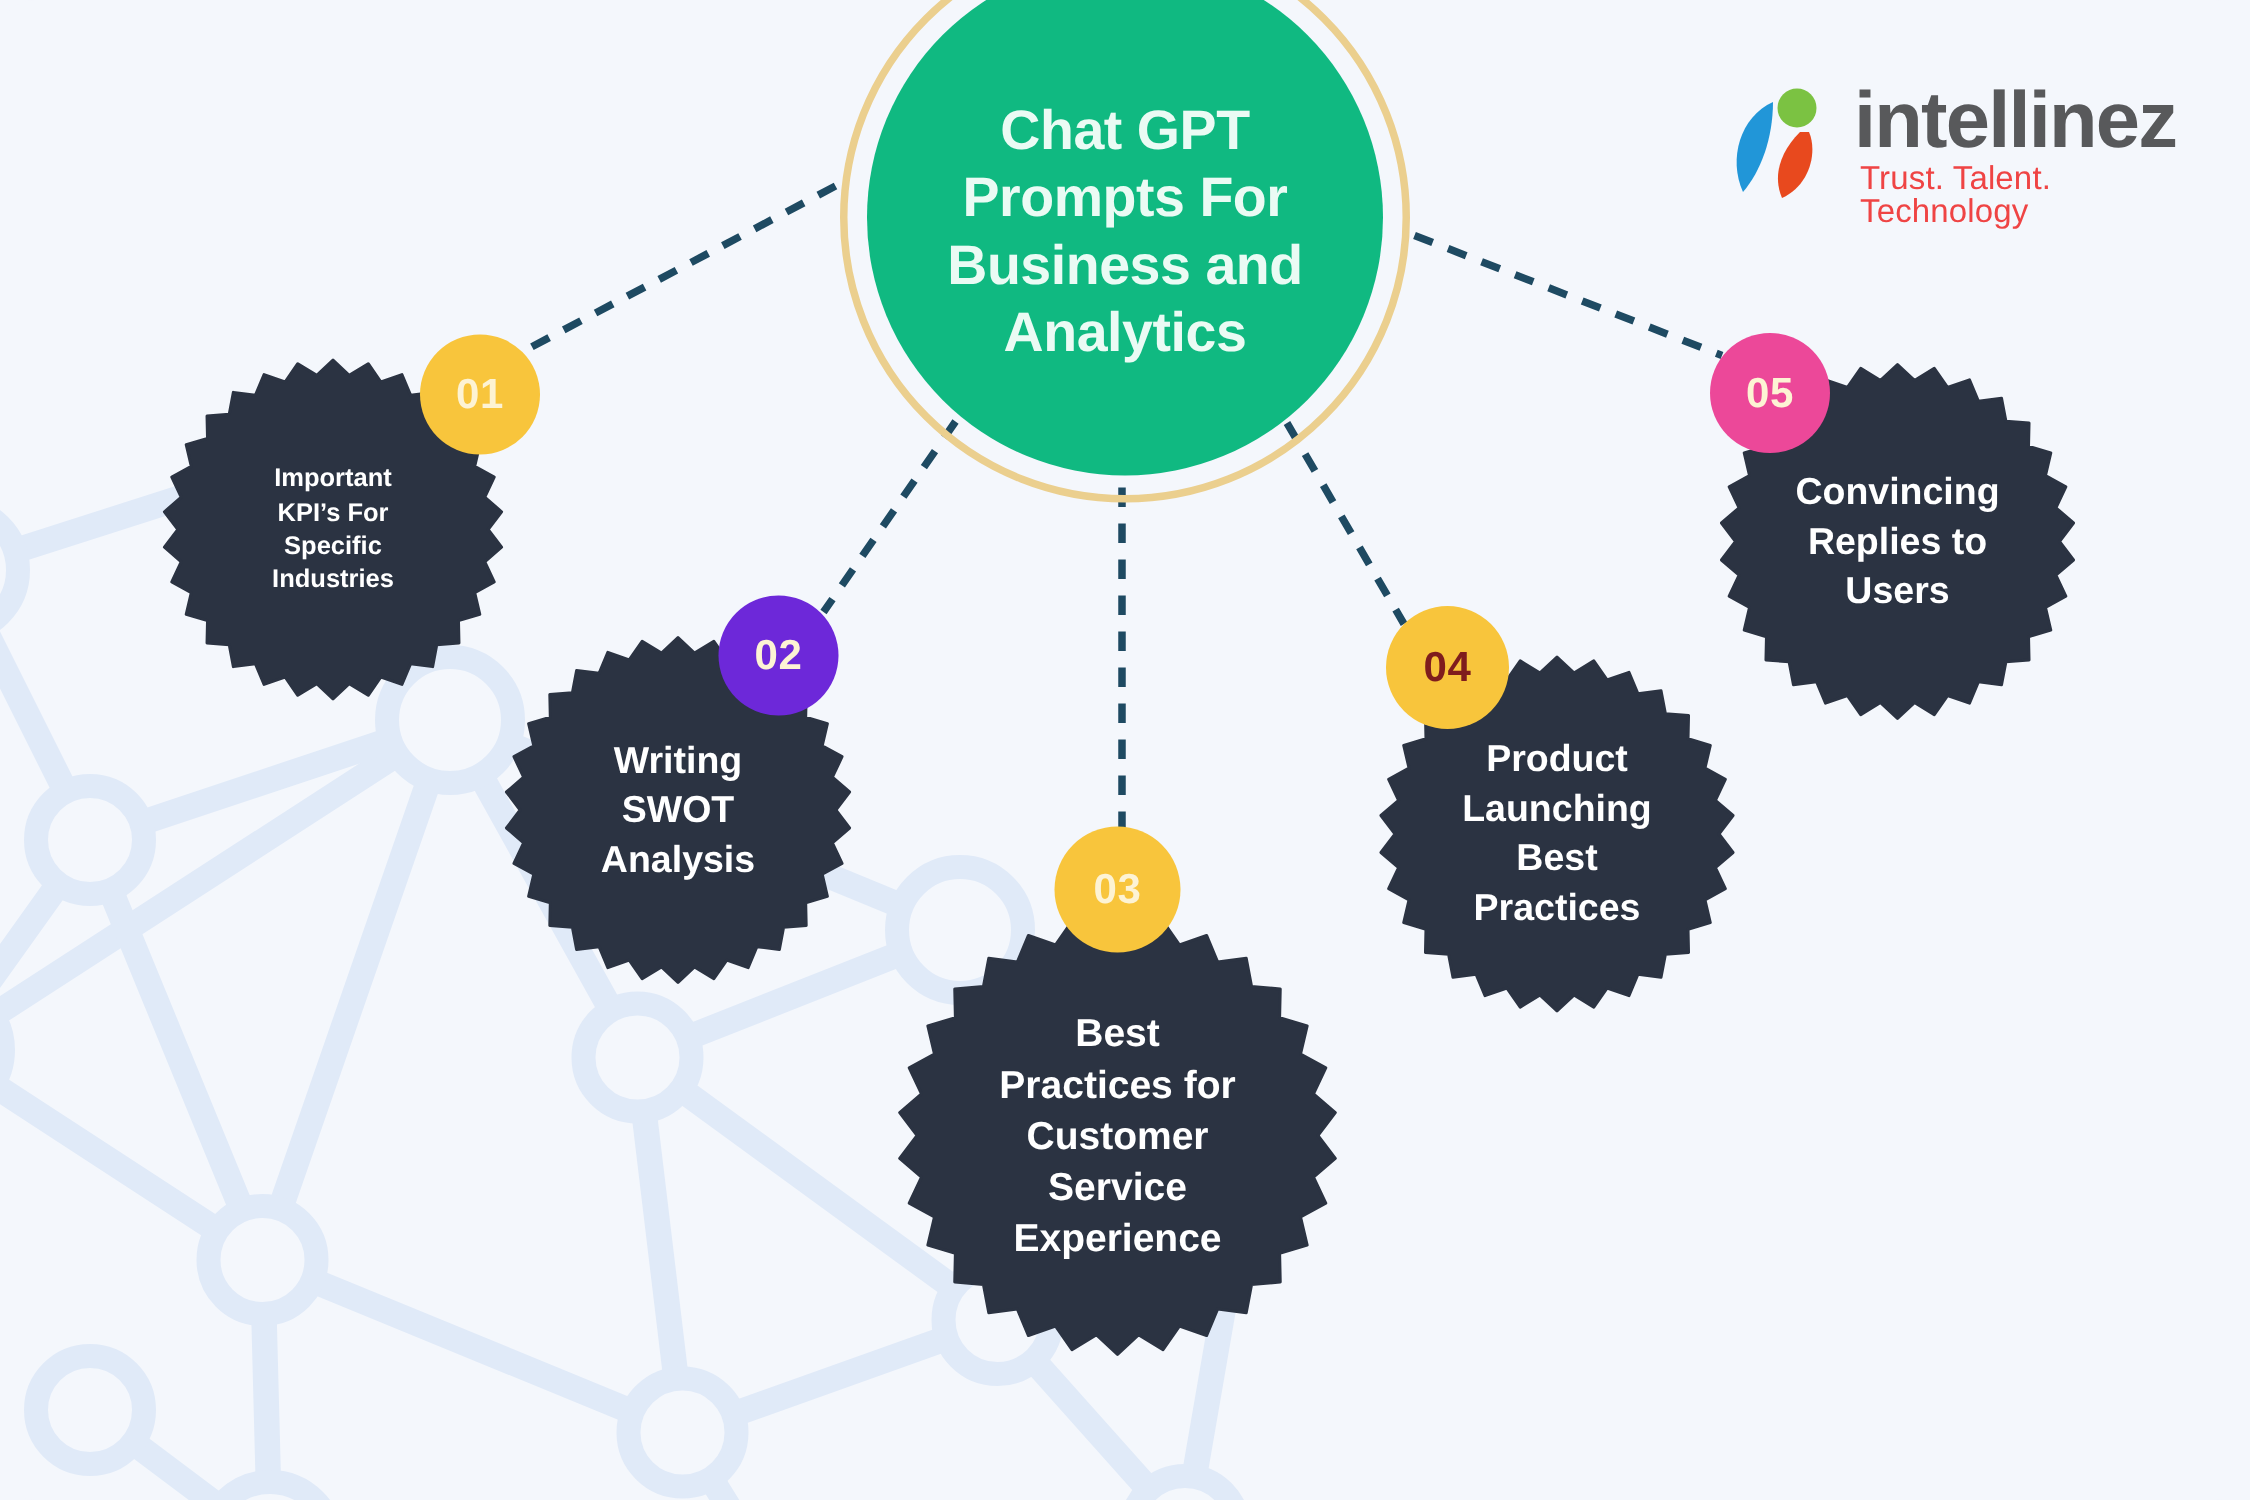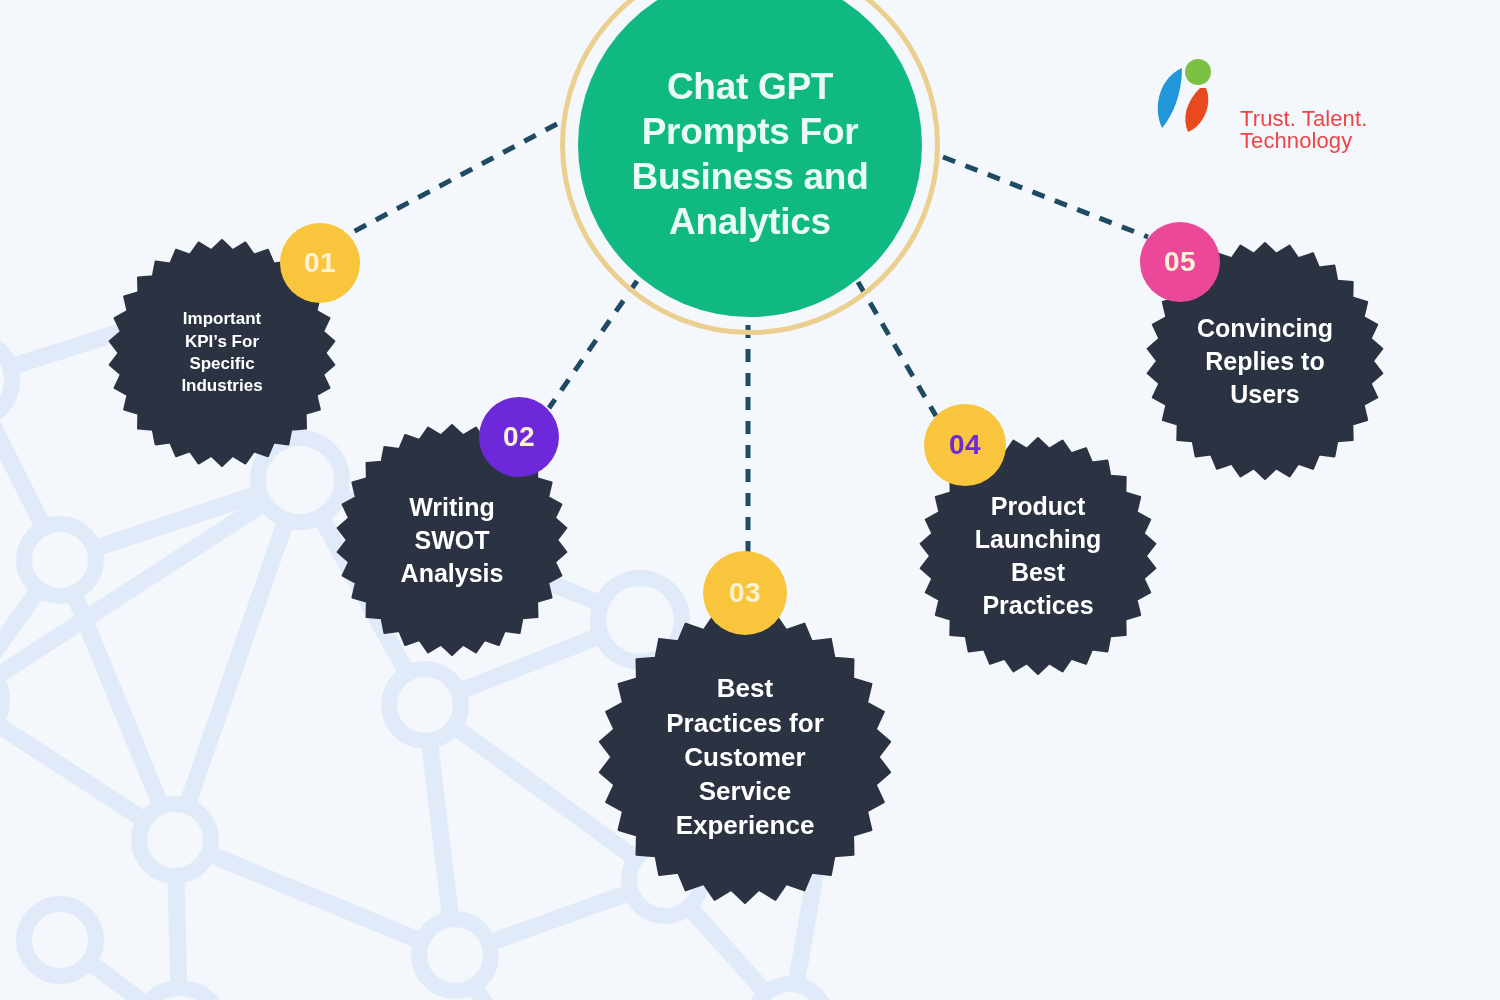--- a/index.html
+++ b/index.html
@@ -247,34 +247,35 @@
       <div class="badge" style="left: 703px; top: 551px; width: 84px; height: 84px; font-size: 28px; background: rgb(248, 197, 60); color: rgb(253, 243, 212);">03</div>
       <div class="node" style="left: 916px; top: 434px; width: 244px; height: 244px;">
         <svg class="burst" viewBox="0 0 244 244">
           <path d="M122.00 4.00 L133.29 14.62 L146.53 6.58 L155.36 19.31 L169.99 14.20 L175.98 28.50 L191.36 26.54 L194.25 41.76 L209.69 43.04 L209.35 58.54 L224.19 63.00 L220.64 78.08 L234.22 85.54 L227.61 99.55 L239.35 109.67 L229.97 122.00 L239.35 134.33 L227.61 144.45 L234.22 158.46 L220.64 165.92 L224.19 181.00 L209.35 185.46 L209.69 200.96 L194.25 202.24 L191.36 217.46 L175.98 215.50 L169.99 229.80 L155.36 224.69 L146.53 237.42 L133.29 229.38 L122.00 240.00 L110.71 229.38 L97.47 237.42 L88.64 224.69 L74.01 229.80 L68.02 215.50 L52.64 217.46 L49.75 202.24 L34.31 200.96 L34.65 185.46 L19.81 181.00 L23.36 165.92 L9.78 158.46 L16.39 144.45 L4.65 134.33 L14.03 122.00 L4.65 109.67 L16.39 99.55 L9.78 85.54 L23.36 78.08 L19.81 63.00 L34.65 58.54 L34.31 43.04 L49.75 41.76 L52.64 26.54 L68.02 28.50 L74.01 14.20 L88.64 19.31 L97.47 6.58 L110.71 14.62 Z" fill="#2B3342" stroke="#2B3342" stroke-width="2" stroke-linejoin="round"></path>
         </svg>
         <div class="node-label" style="font-size: 25px;">Product
 Launching
 Best
 Practices</div>
       </div>
-      <div class="badge" style="left: 924px; top: 404px; width: 82px; height: 82px; font-size: 28px; background: rgb(248, 197, 60); color: #6d28d9;">04</div>
+      <div class="badge" style="left: 924px; top: 404px; width: 82px; height: 82px; font-size: 28px; background: rgb(248, 197, 60); color: #7f1d1d;">04</div>
       <div class="node" style="left: 1143px; top: 239px; width: 244px; height: 244px;">
         <svg class="burst" viewBox="0 0 244 244">
           <path d="M122.00 4.00 L133.29 14.62 L146.53 6.58 L155.36 19.31 L169.99 14.20 L175.98 28.50 L191.36 26.54 L194.25 41.76 L209.69 43.04 L209.35 58.54 L224.19 63.00 L220.64 78.08 L234.22 85.54 L227.61 99.55 L239.35 109.67 L229.97 122.00 L239.35 134.33 L227.61 144.45 L234.22 158.46 L220.64 165.92 L224.19 181.00 L209.35 185.46 L209.69 200.96 L194.25 202.24 L191.36 217.46 L175.98 215.50 L169.99 229.80 L155.36 224.69 L146.53 237.42 L133.29 229.38 L122.00 240.00 L110.71 229.38 L97.47 237.42 L88.64 224.69 L74.01 229.80 L68.02 215.50 L52.64 217.46 L49.75 202.24 L34.31 200.96 L34.65 185.46 L19.81 181.00 L23.36 165.92 L9.78 158.46 L16.39 144.45 L4.65 134.33 L14.03 122.00 L4.65 109.67 L16.39 99.55 L9.78 85.54 L23.36 78.08 L19.81 63.00 L34.65 58.54 L34.31 43.04 L49.75 41.76 L52.64 26.54 L68.02 28.50 L74.01 14.20 L88.64 19.31 L97.47 6.58 L110.71 14.62 Z" fill="#2B3342" stroke="#2B3342" stroke-width="2" stroke-linejoin="round"></path>
         </svg>
         <div class="node-label" style="font-size: 25px;">Convincing
 Replies to
 Users</div>
       </div>
       <div class="badge" style="left: 1140px; top: 222px; width: 80px; height: 80px; font-size: 28px; background: #ec4899; color: rgb(253, 243, 212);">05</div>
     </div>
 
   <div id="logo">
     <svg class="logo-mark" viewBox="0 0 86 86" xmlns="http://www.w3.org/2000/svg">
       <path d="M34 16 C12 26, 4 54, 14 76 C26 62, 34 40, 34 16 Z" fill="#2196D8"></path>
       <circle cx="50" cy="20" r="13" fill="#7BC242"></circle>
       <path d="M52 36 C38 50, 34 66, 40 80 C58 72, 64 50, 58 36 Z" fill="#E8491E"></path>
     </svg>
+    <div class="logo-word">intellinez</div>
     <div class="logo-tagline">Trust. Talent. Technology</div>
   </div>
 
 </div>
 
 </body></html>

